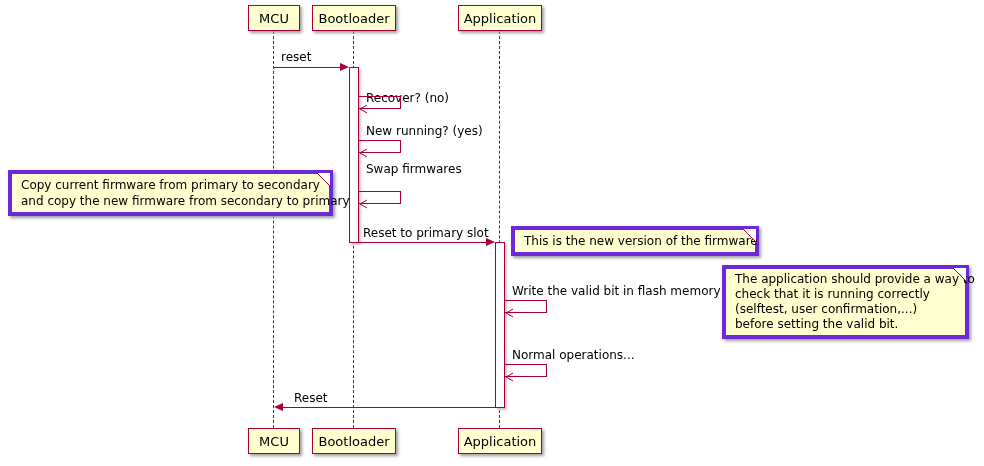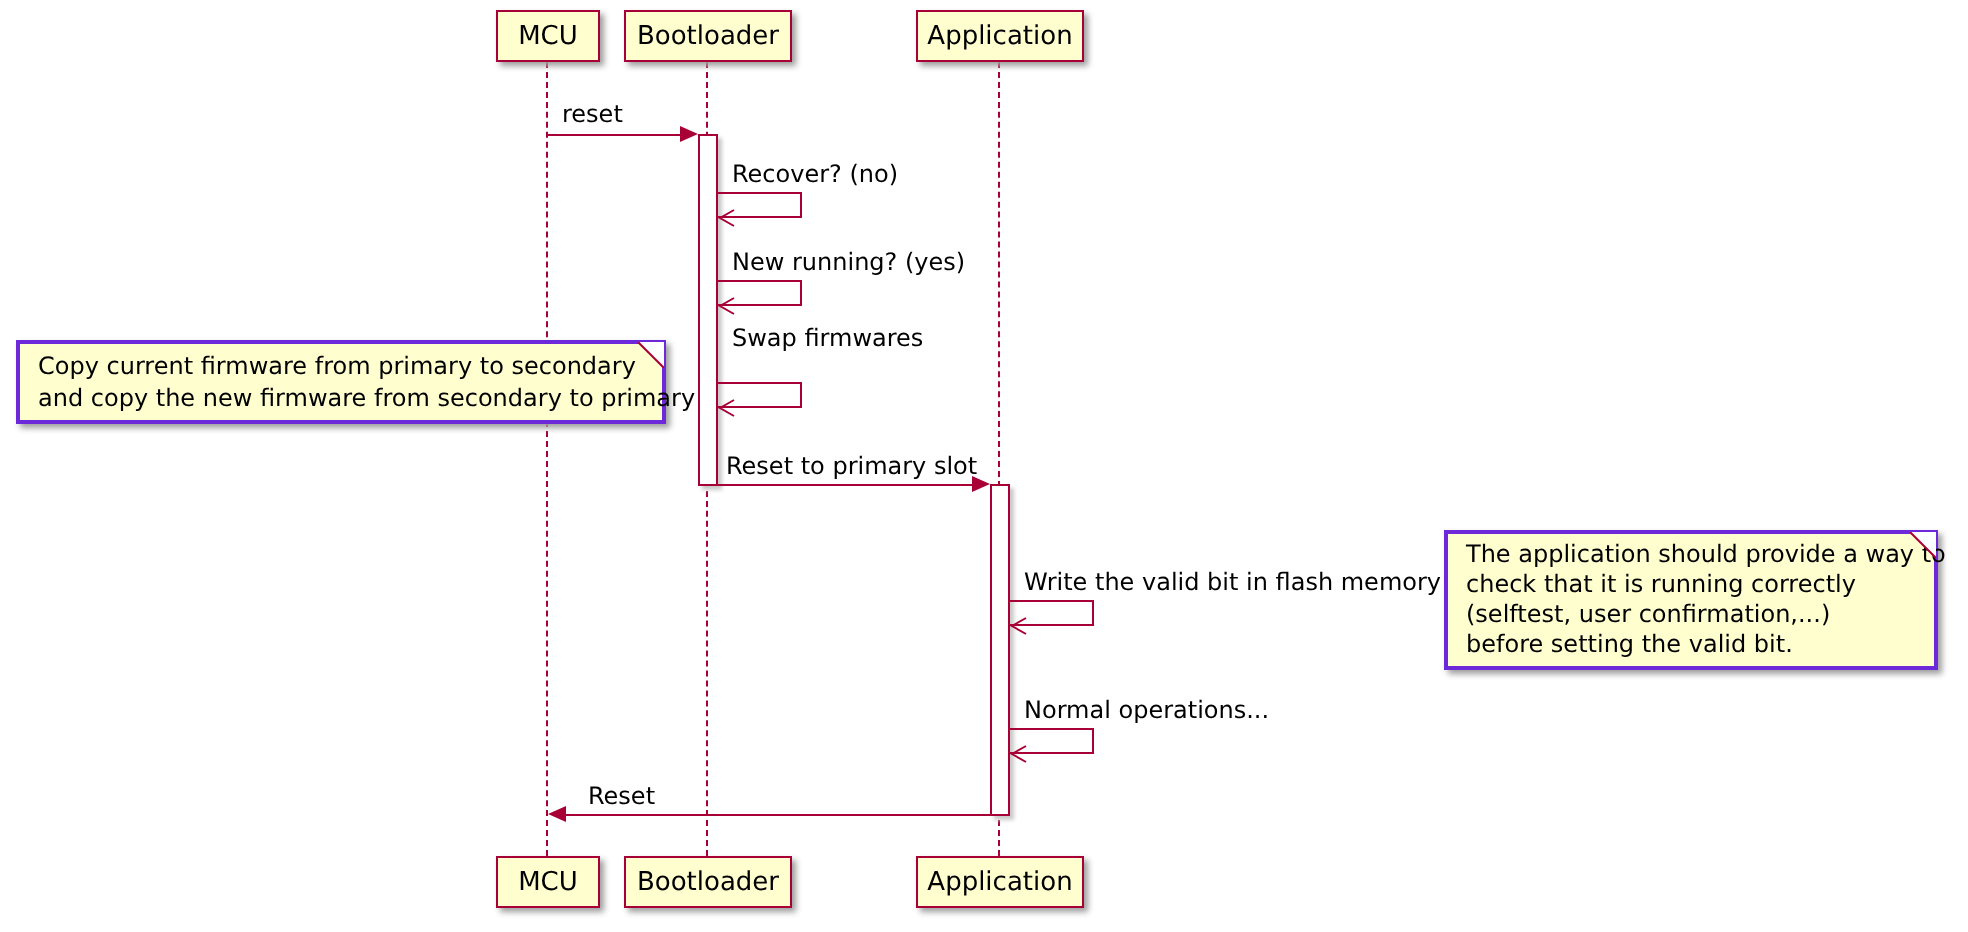--- a/index.html
+++ b/index.html
@@ -12,21 +12,21 @@
   .activation { position: absolute; width: 10px; background: #ffffff; border: 1px solid #A80036;
                 box-shadow: 2px 2px 2px #c9c9c9; }
   .hline { position: absolute; height: 1px; background: #A80036; }
   .msg-label { position: absolute; font-size: 12px; white-space: nowrap; }
   .arr-r { position: absolute; width: 0; height: 0; border-top: 4px solid transparent;
            border-bottom: 4px solid transparent; border-left: 9px solid #A80036; }
   .arr-l { position: absolute; width: 0; height: 0; border-top: 4px solid transparent;
            border-bottom: 4px solid transparent; border-right: 9px solid #A80036; }
   .selfloop { position: absolute; width: 42px; height: 13px; border: 1px solid #A80036; border-left: none; }
   .chev { position: absolute; }
-  .note { position: absolute; background: #FEFECE; border: 2px solid #6d28d9; box-shadow: 2px 2px 3px #9e9e9e; }
+  .note { position: absolute; background: #FEFECE; border: 4px solid #6d28d9; box-shadow: 2px 2px 3px #9e9e9e; }
   .note-text { font-size: 12px; line-height: 16px; padding: 3px 9px; white-space: pre; }
   .note-text.tight { line-height: 15px; }
   .fold { position: absolute; top: -1px; right: -1px; }
 </style>
 </head>
 <body>
 
 <div class="canvas">
 
   <div class="lifeline" style="left:273px;top:31px;height:397px"></div>
@@ -43,21 +43,21 @@
     <span class="plabel">Bootloader</span>
   </div>
   <div class="participant" style="left:458px;top:5px;width:84px">
     <span class="plabel">Application</span>
   </div>
 
   <div class="msg-label" style="left:281px;top:50px">reset</div>
   <div class="hline" style="left:274px;top:67px;width:66px"></div>
   <div class="arr-r" style="left:340px;top:63px"></div>
 
-  <div class="msg-label" style="left:366px;top:80px">Recover? (no)</div>
+  <div class="msg-label" style="left:366px;top:91px">Recover? (no)</div>
   <div class="selfloop" style="left:359px;top:96px"></div>
   <svg class="chev" width="9" height="10" viewBox="0 0 9 10" style="left:359px;top:104px">
       <path d="M8,1 L1,5 L8,9" stroke="#A80036" stroke-width="1" fill="none"></path>
     </svg>
 
   <div class="msg-label" style="left:366px;top:124px">New running? (yes)</div>
   <div class="selfloop" style="left:359px;top:140px"></div>
   <svg class="chev" width="9" height="10" viewBox="0 0 9 10" style="left:359px;top:148px">
       <path d="M8,1 L1,5 L8,9" stroke="#A80036" stroke-width="1" fill="none"></path>
     </svg>
@@ -74,20 +74,27 @@
     <svg class="fold" width="13" height="13" viewBox="0 0 13 13">
         <polygon points="0,0 13,0 13,13" fill="#ffffff"></polygon>
         <path d="M0,0 L13,13" stroke="#A80036" stroke-width="1" fill="none"></path>
       </svg>
   </div>
 
   <div class="msg-label" style="left:363px;top:226px">Reset to primary slot</div>
   <div class="hline" style="left:359px;top:242px;width:127px"></div>
   <div class="arr-r" style="left:486px;top:238px"></div>
 
+  <div class="note" style="left:511px;top:226px;width:248px">
+    <div class="note-text">This is the new version of the firmware</div>
+    <svg class="fold" width="13" height="13" viewBox="0 0 13 13">
+        <polygon points="0,0 13,0 13,13" fill="#ffffff"></polygon>
+        <path d="M0,0 L13,13" stroke="#A80036" stroke-width="1" fill="none"></path>
+      </svg>
+  </div>
 
   <div class="msg-label" style="left:512px;top:284px">Write the valid bit in flash memory</div>
   <div class="selfloop" style="left:505px;top:300px"></div>
   <svg class="chev" width="9" height="10" viewBox="0 0 9 10" style="left:505px;top:308px">
       <path d="M8,1 L1,5 L8,9" stroke="#A80036" stroke-width="1" fill="none"></path>
     </svg>
 
   <div class="note" style="left:722px;top:265px;width:247px">
     <div class="note-text tight">The application should provide a way to
 check that it is running correctly

